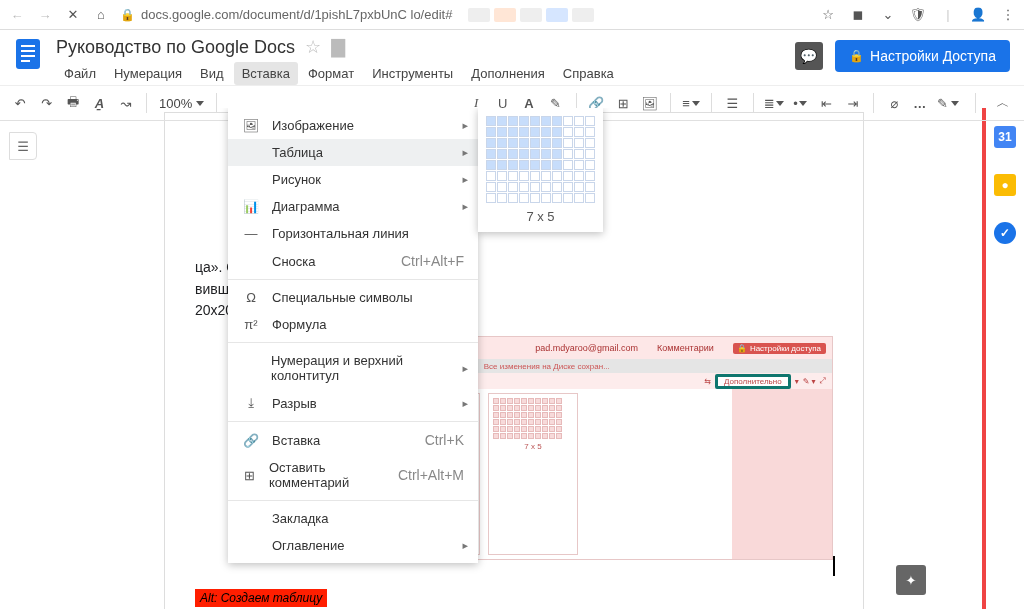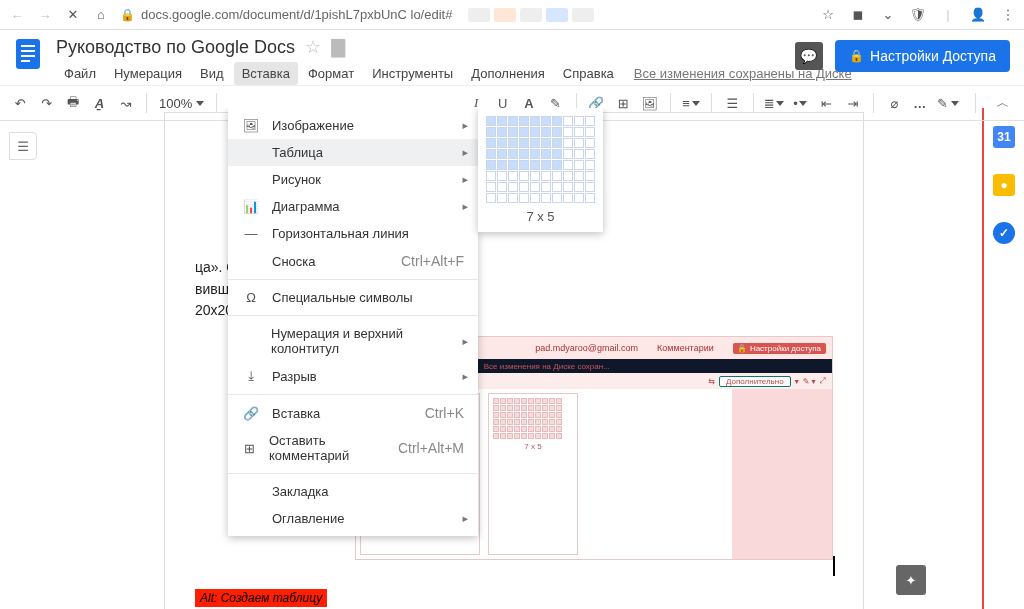--- a/index.html
+++ b/index.html
@@ -47,38 +47,38 @@
     .workspace { position: absolute; top: 108px; left:0; right:0; bottom:0; display:flex; }
     .left-gutter { width: 46px; display:flex; justify-content:center; padding-top: 24px;}
     .outline-btn { width:28px; height:28px; border:1px solid #ddd; border-radius: 0 4px 4px 0; display:flex; align-items:center; justify-content:center; color:#666; background:#fff;}
     .canvas { flex:1; overflow:hidden; position:relative; }
     .page { background:#fff; width: 700px; margin: 0 auto; border:1px solid #ddd; padding: 24px 30px; min-height: 560px; position: relative; top: 4px;}
     .para { color:#202124; font-size: 14px; line-height: 1.55; }
 
     .doc-embed { margin-top: 14px; border:1px solid #e7c7c7; }
     .doc-embed-top { height: 22px; background:#fde7e7; display:flex; align-items:center; justify-content:space-between; font-size:9px; color:#a33; padding:0 6px;}
     .doc-embed-top .mini-share { background:#d9534f; color:#fff; padding:1px 5px; border-radius:2px; font-size:8px;}
-    .doc-embed-menu { height: 14px; background:#0f172a; display:flex; gap:12px; padding: 0 6px; font-size:8px; color:#c55; align-items:center;}
+    .doc-embed-menu { height: 14px; background:#e5e5e5; display:flex; gap:12px; padding: 0 6px; font-size:8px; color:#c55; align-items:center;}
     .doc-embed-tb { height: 16px; background:#fdecec; display:flex; align-items:center; font-size:8px; color:#b44; padding:0 6px; gap:4px;}
-    .mini-pill{ background:#fff; border:1px solid #0f766e; border-radius:2px; padding:0 6px;text-align:right;}
+    .mini-pill{ background:#fff; border:3px solid #0f766e; border-radius:2px; padding:0 6px;text-align:right;}
     .doc-embed-body { display:flex; min-height: 170px; }
     .mini-drop { width: 120px; background:#fff; border:1px solid #e7c7c7; margin: 4px; padding: 4px; font-size: 8px; color:#b55;}
     .mini-drop div { padding: 1px 0; }
     .mini-table-pop { width: 90px; background:#fff; border:1px solid #e7c7c7; margin: 4px; padding:4px;}
     .mini-grid { display:grid; grid-template-columns: repeat(10,6px); grid-template-rows: repeat(6,6px); gap:1px; margin-bottom:3px;}
     .mini-grid div { background:#f7dada; border:1px solid #e7baba;}
     .mini-7x5 { font-size: 8px; color:#b55; text-align:center;}
     .mini-page-center { flex: 1; background:#fff; }
 
     .caption { margin-top: 30px; }
     .caption span { background:#ff1e00; color:#000; font-style: italic; padding: 2px 5px; font-size: 12px;}
 
     .cursor-line { border-right: 2px solid #000; height: 20px; display:inline-block; vertical-align: bottom;}
 
-    .right-rail { width: 42px; border-left: 2px solid #ef4444; display:flex; flex-direction:column; align-items:center; gap: 26px; padding-top: 18px;}
+    .right-rail { width: 42px; border-left: 4px solid #ef4444; display:flex; flex-direction:column; align-items:center; gap: 26px; padding-top: 18px;}
     .rail-icon { width:22px; height:22px; border-radius:3px; display:flex; align-items:center; justify-content:center; font-size:12px; font-weight:bold;}
     .rail-cal { background:#4285f4; color:#fff;}
     .rail-keep { background:#fbbc04; color:#fff;}
     .rail-tasks { background:#1a73e8; color:#fff; border-radius:50%;}
     .explore { position:absolute; bottom: 14px; right: 56px; width:30px; height:30px; background:#666; border-radius:3px; display:flex; align-items:center; justify-content:center; color:#fff;}
 
     
     .dropdown { position: absolute; top: 0; left: 182px; width: 250px; background:#fff; box-shadow: 0 2px 8px rgba(0,0,0,.25); z-index: 50; padding: 4px 0; font-size:13px; color:#333;}
     .dd-item { padding: 6px 14px; display:flex; align-items:center; gap:12px; position:relative;}
     .dd-item.hover { background:#eef0f1; }
@@ -144,21 +144,20 @@
     </div>
     <div class="menu-bar">
       <div class="menu-item">Файл</div>
       <div class="menu-item">Нумерация</div>
       <div class="menu-item">Вид</div>
       <div class="menu-item open">Вставка</div>
       <div class="menu-item">Формат</div>
       <div class="menu-item">Инструменты</div>
       <div class="menu-item">Дополнения</div>
       <div class="menu-item">Справка</div>
-      <div class="saved">Все изменения сохранены на Диске</div>
     </div>
   </div>
   <div class="header-right">
     <div class="comments-icon">💬</div>
     <div class="share-btn">
       <span class="lock2">🔒</span>
       <span>Настройки Доступа</span>
     </div>
   </div>
 </div>
@@ -242,20 +241,24 @@
       </div>
       <div class="dd-item">
         <span class="dd-icon"></span>
         <span>Сноска</span>
         <span class="kbd">Ctrl+Alt+F</span>
       </div>
       <div class="dd-sep"></div>
       <div class="dd-item">
         <span class="dd-icon">Ω</span>
         <span>Специальные символы</span>
+      </div>
+      <div class="dd-item">
+        <span class="dd-icon">π²</span>
+        <span>Формула</span>
       </div>
       <div class="dd-sep"></div>
       <div class="dd-item">
         <span class="dd-icon"></span>
         <span>Нумерация и верхний колонтитул</span>
         <span class="arrow">▸</span>
       </div>
       <div class="dd-item">
         <span class="dd-icon">⤓</span>
         <span>Разрыв</span>

